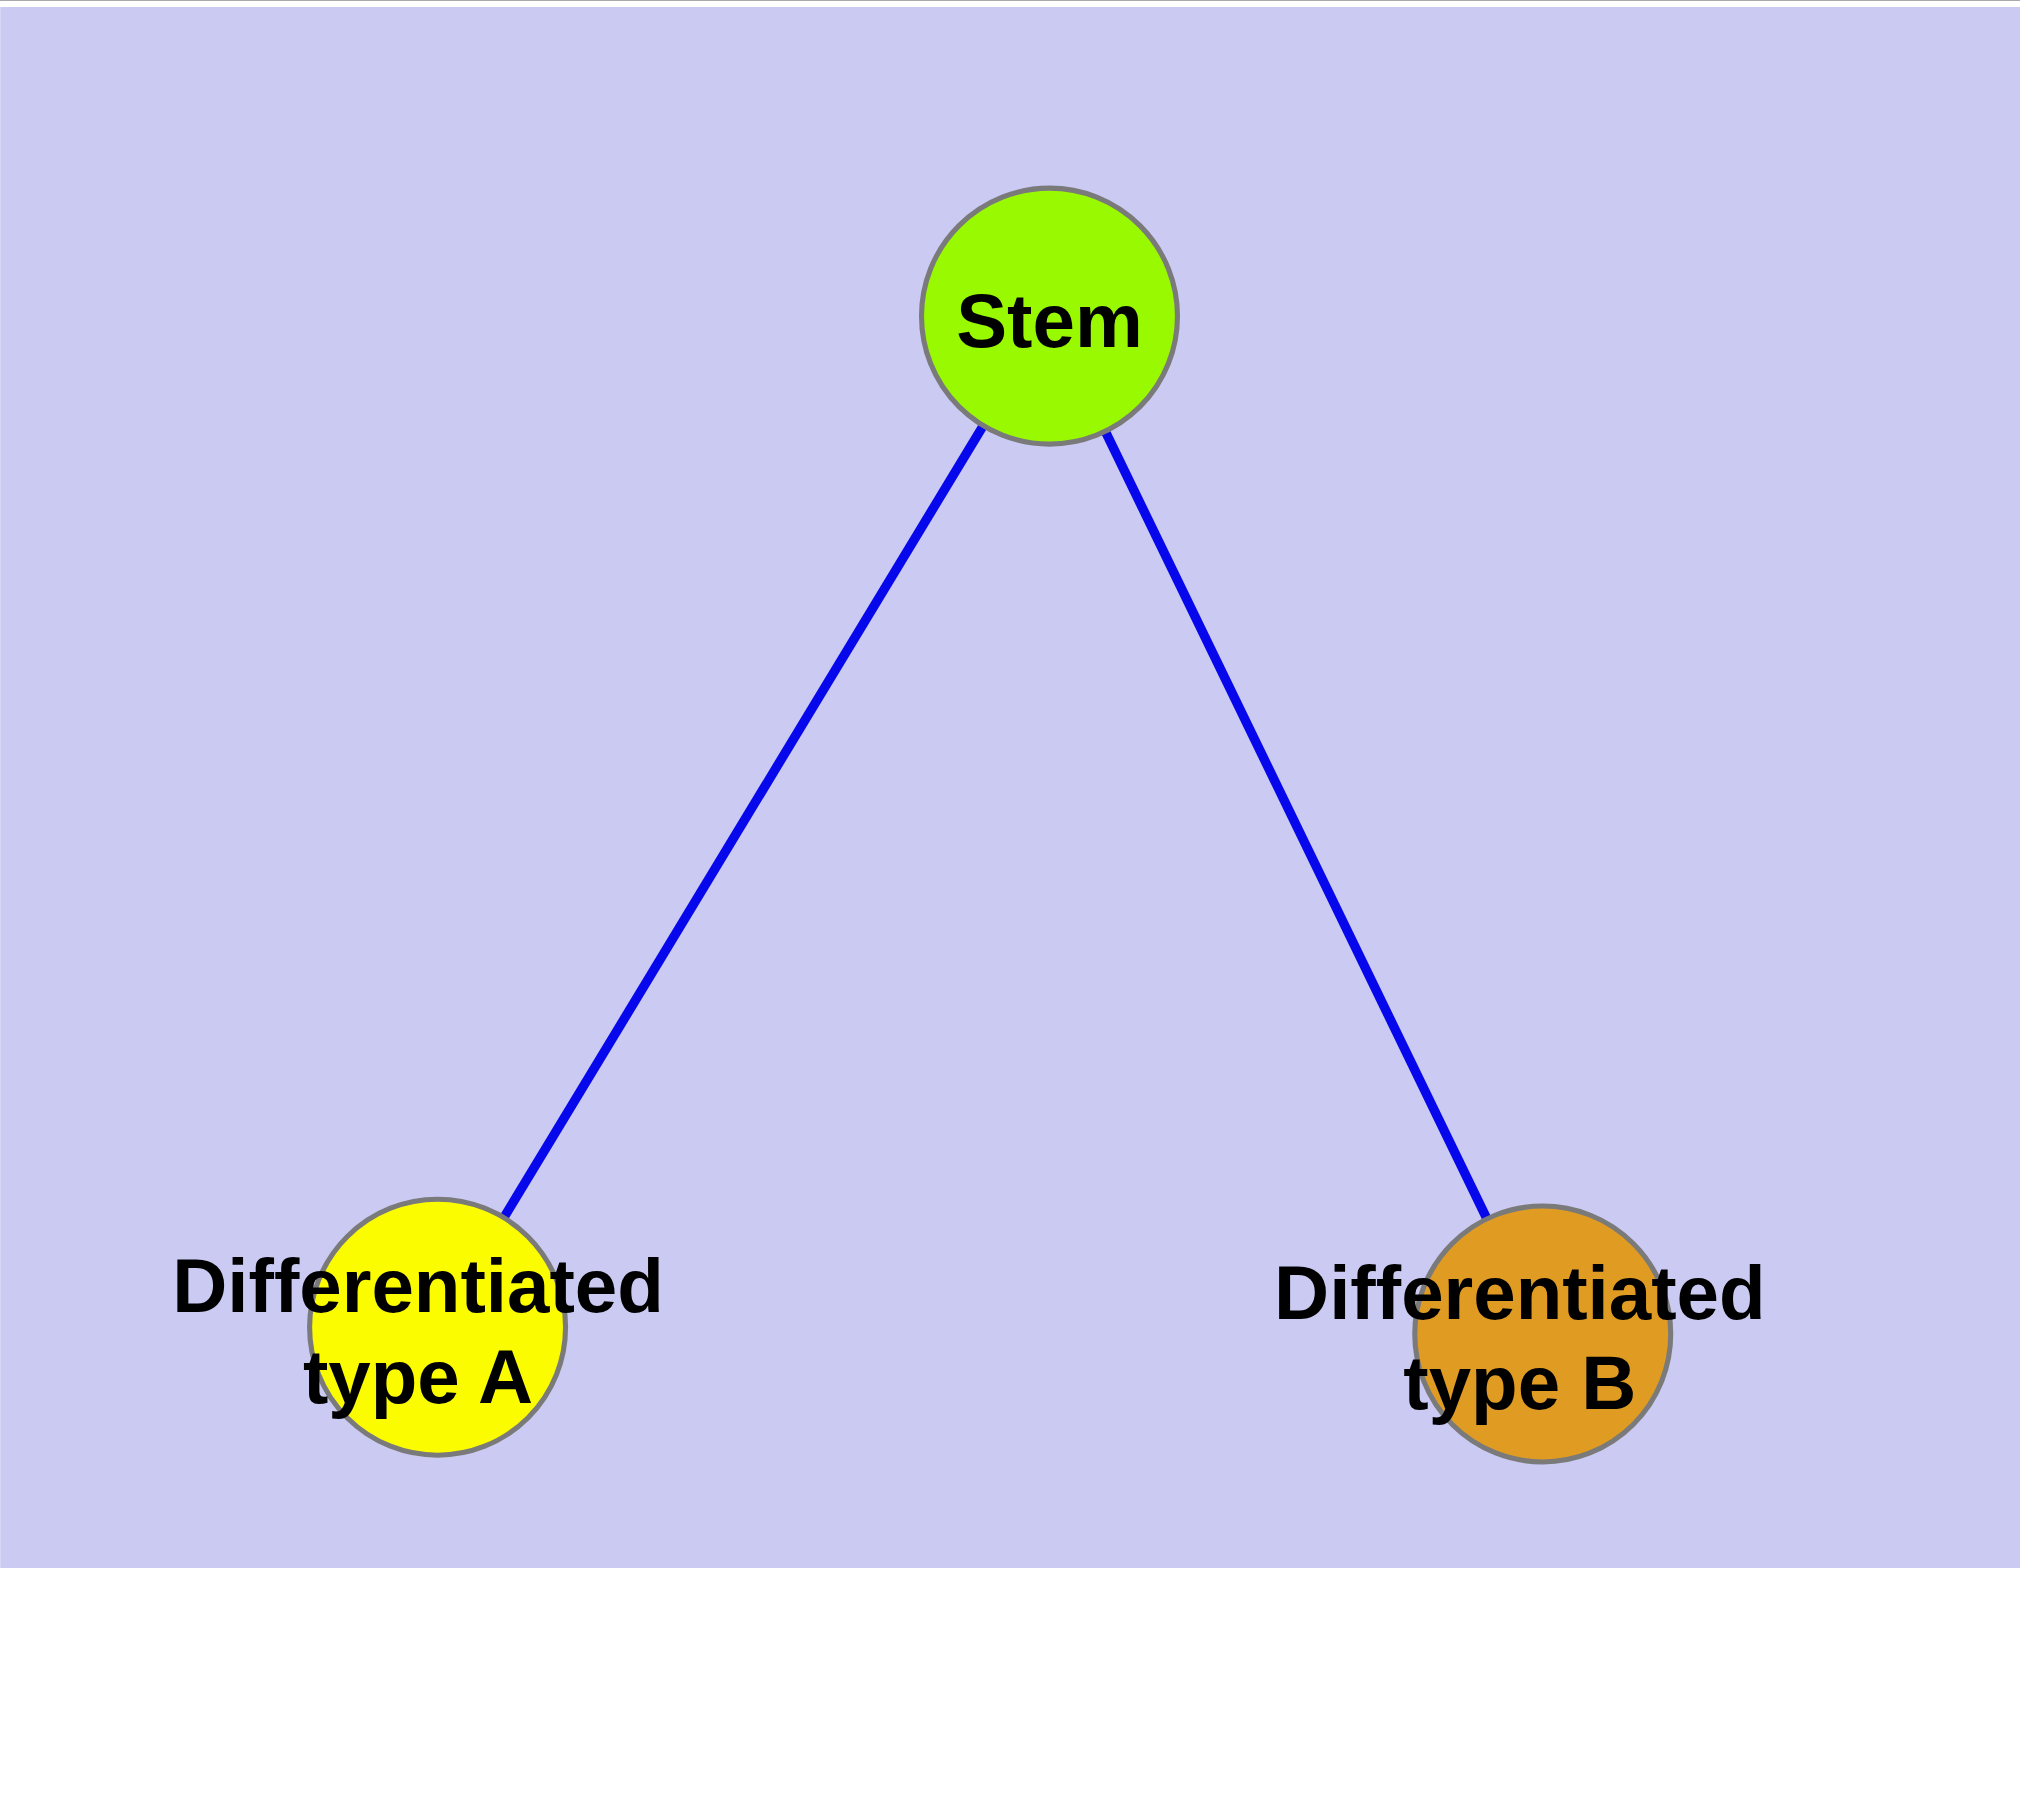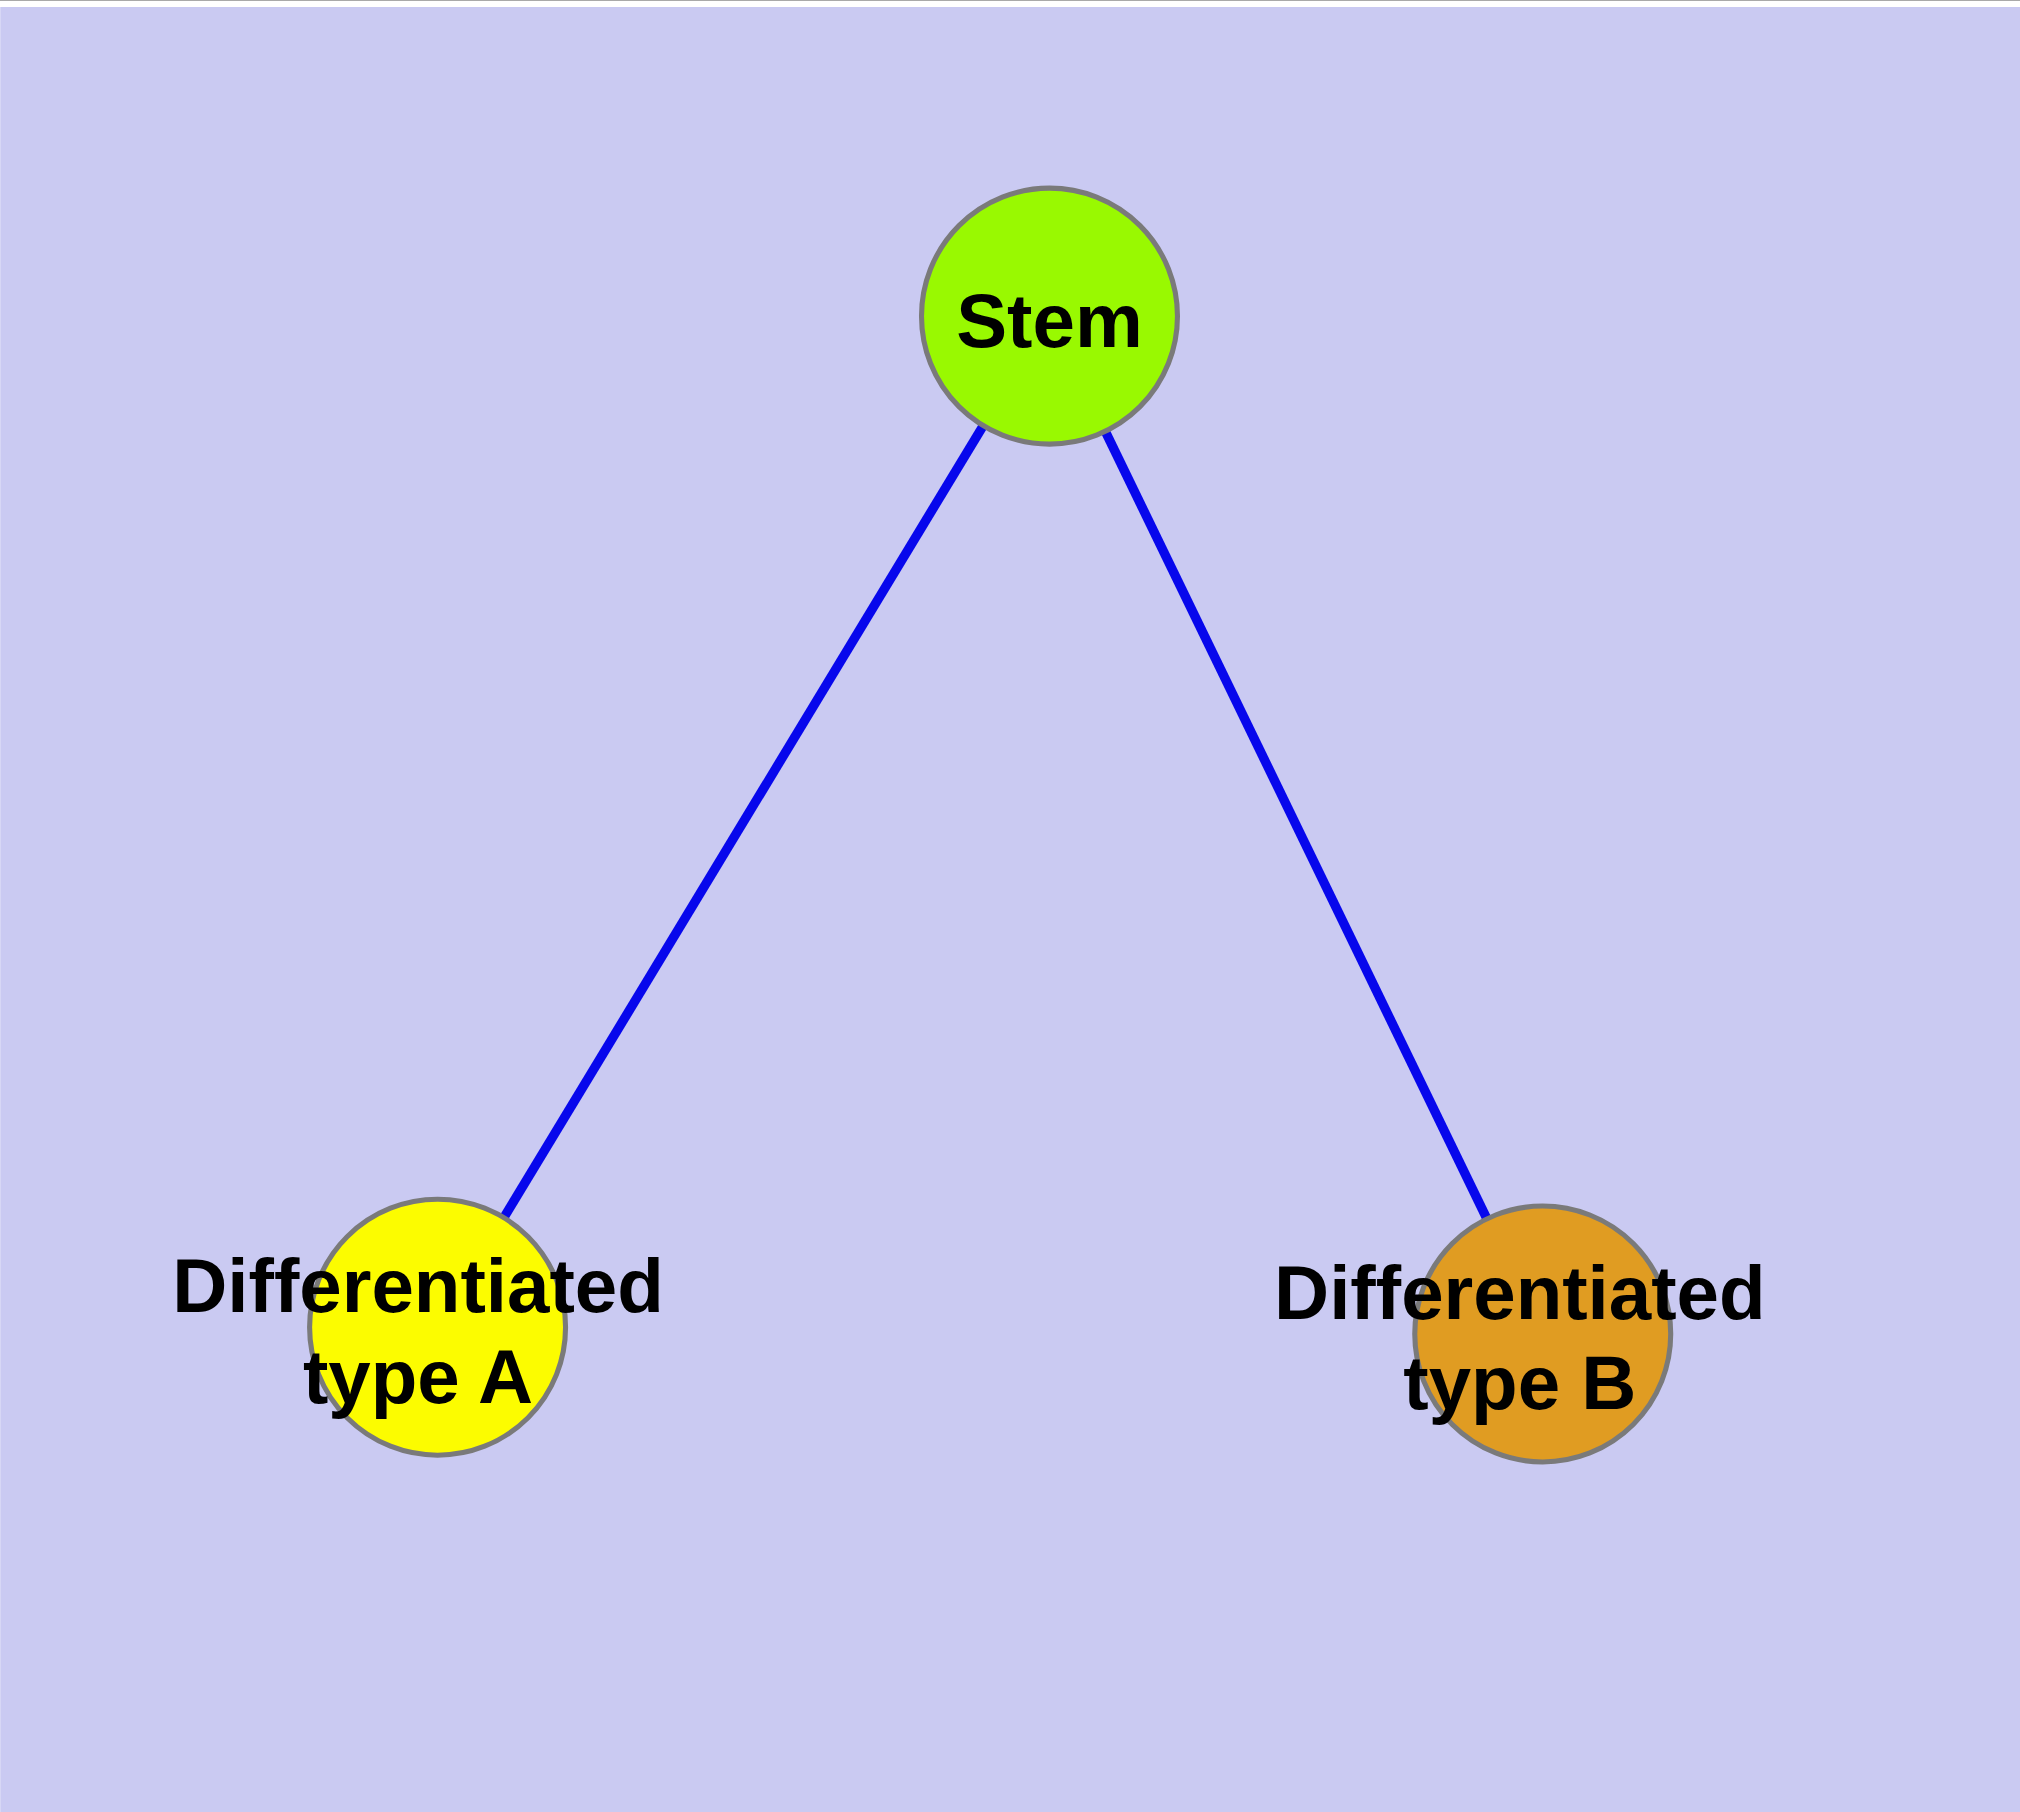--- a/index.html
+++ b/index.html
@@ -4,21 +4,21 @@
 <style>
   html, body {
     margin: 0;
     padding: 0;
     background: #FFFFFF;
     font-family: "Liberation Sans", sans-serif;
   }
   #page {
     position: relative;
     width: 2021px;
-    height: 1812px;
+    height: 1568px;
     overflow: hidden;
   }
   #top-strip {
     position: absolute;
     top: 0; left: 0;
     width: 100%;
     height: 6.8px;
     box-sizing: border-box;
   }
   #graph-svg {

